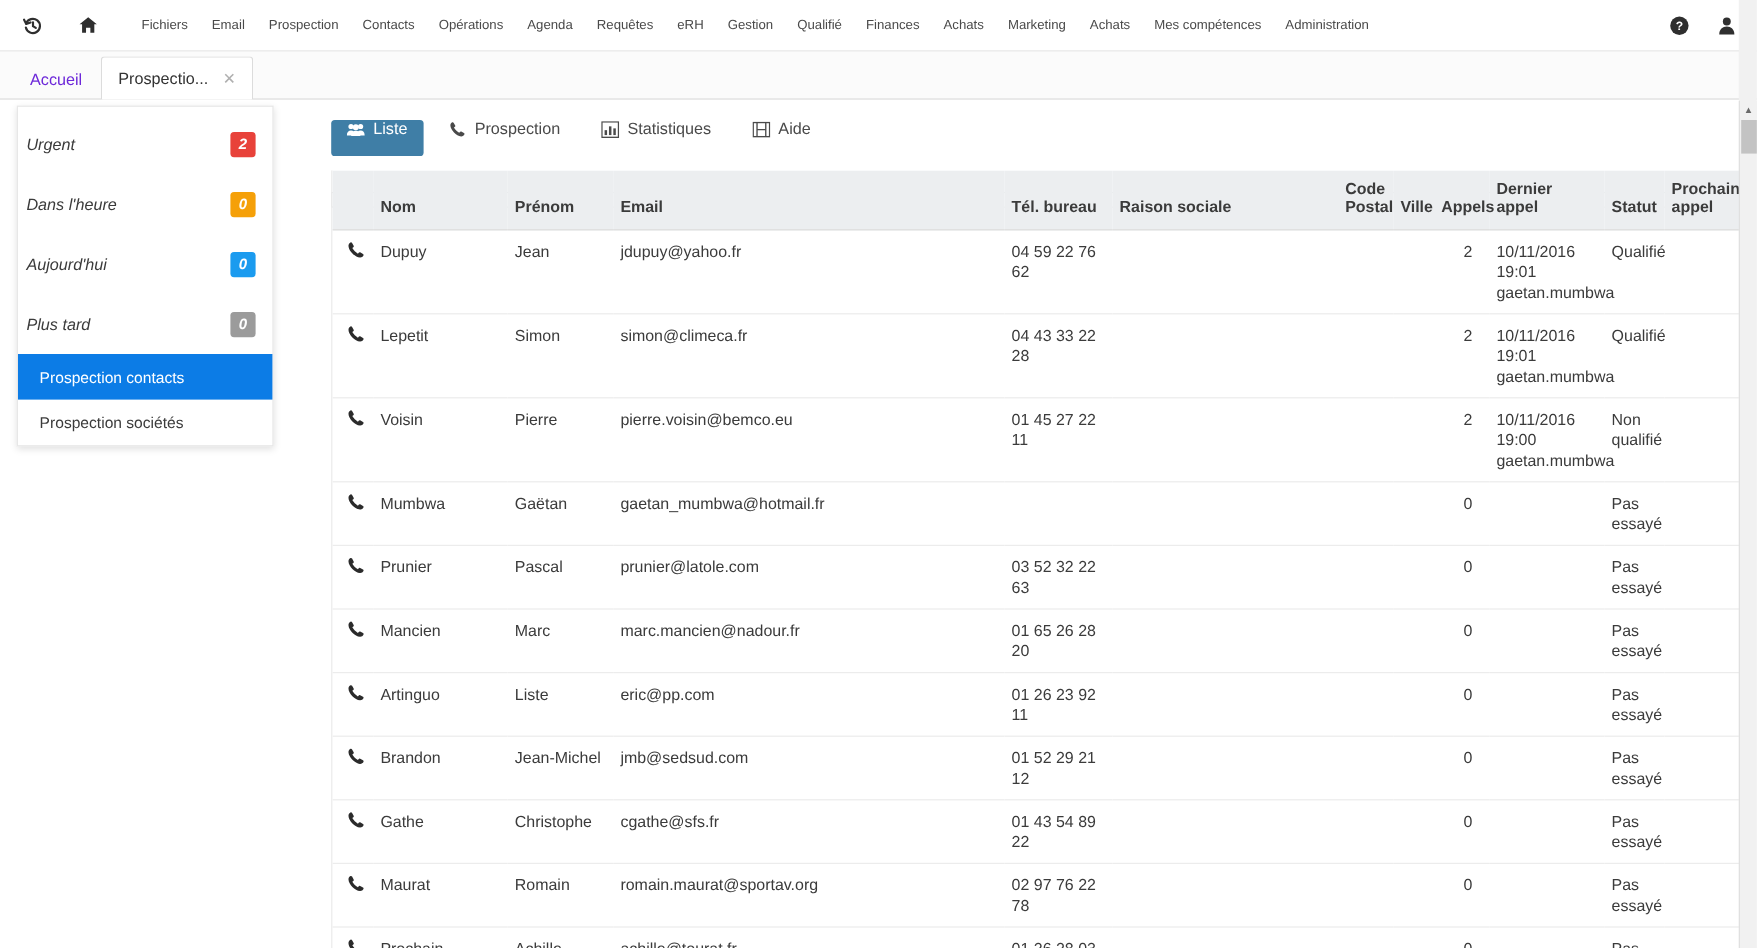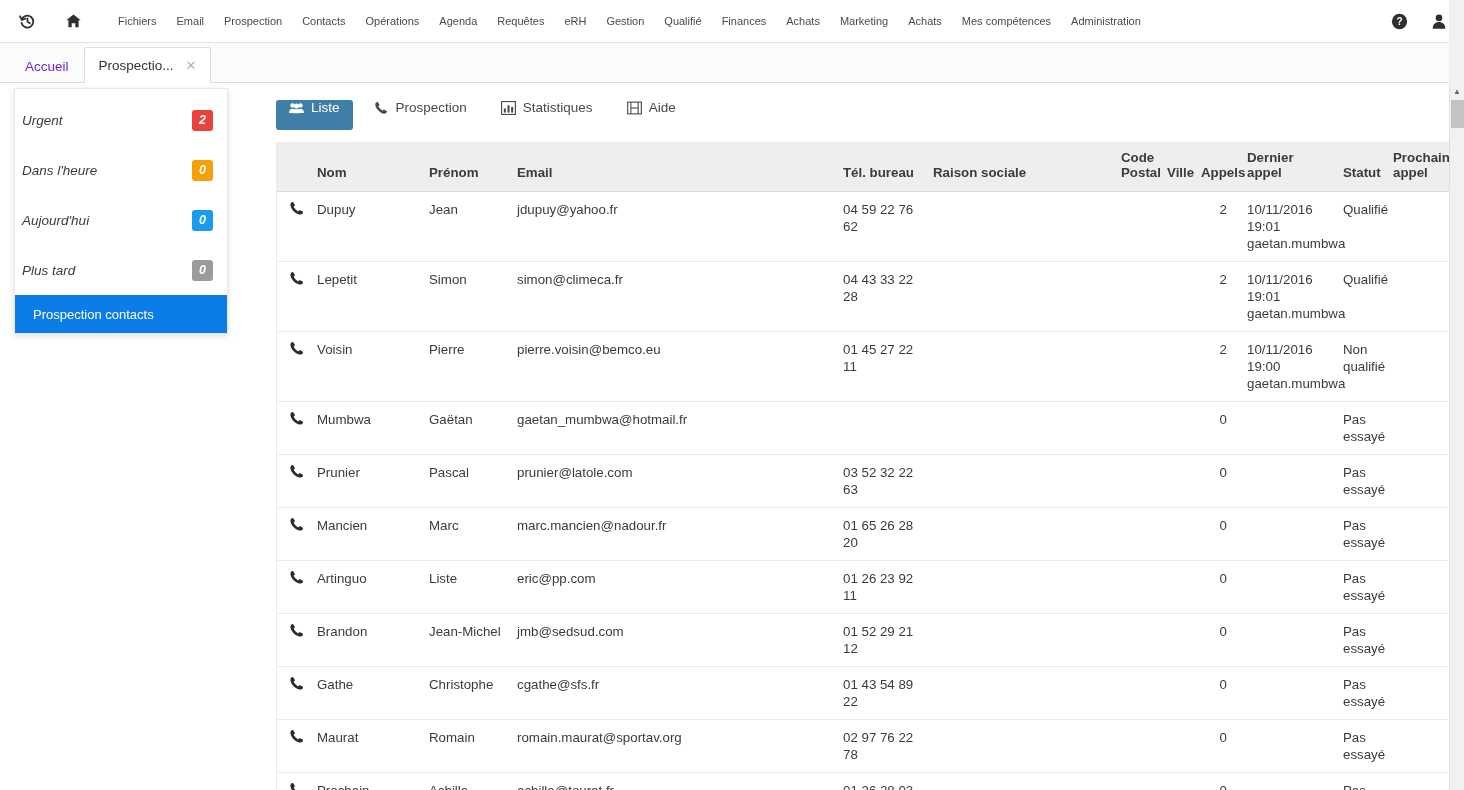--- a/index.html
+++ b/index.html
@@ -327,20 +327,23 @@
   <div class="side-row">
     <span>Aujourd'hui</span>
     <span class="badge" style="background:#1b9bef">0</span>
   </div>
   <div class="side-row">
     <span>Plus tard</span>
     <span class="badge" style="background:#9b9b9b">0</span>
   </div>
   <div class="side-link active">
     <span>Prospection contacts</span>
+  </div>
+  <div class="side-link">
+    <span>Prospection sociétés</span>
   </div>
 </div>
 
 <div class="main">
 
   <div class="toolbar">
     <div class="tbtn active">
       <span class="tb-ico">
         <svg width="15" height="12" viewBox="0 0 18 13" fill="currentColor">
           <circle cx="4.2" cy="3.4" r="2.6"></circle>

